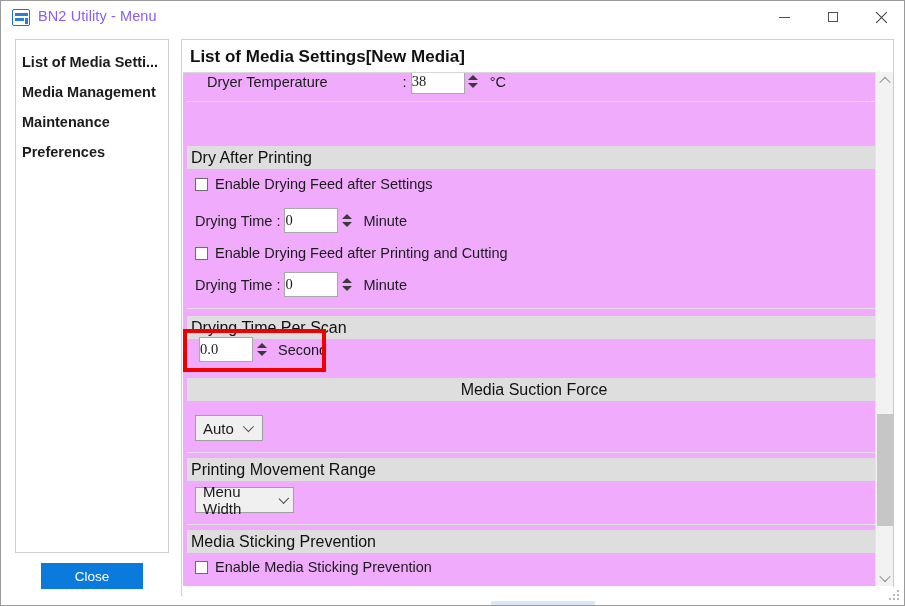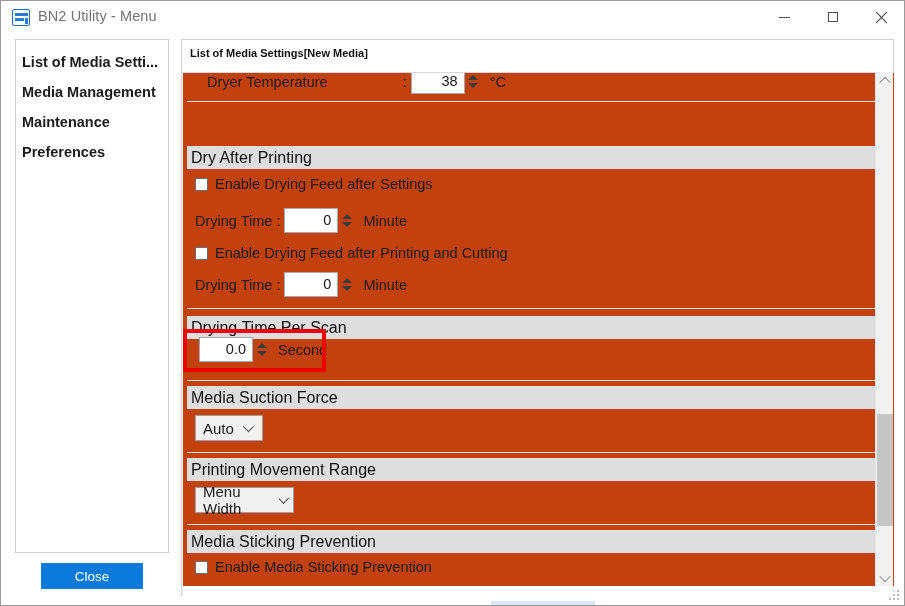--- a/index.html
+++ b/index.html
@@ -55,21 +55,21 @@
     width: 9px; height: 3px; background: #2b7cd3;
   }
   .app-icon .bar3 {
     position: absolute; left: 12px; top: 8px;
     width: 3px; height: 6px; background: #2b7cd3;
   }
   .title-text {
     position: absolute;
     left: 37px; top: 7px;
     font-size: 14.5px;
-    color: #737373;
+    color: #8b5cf6;
     letter-spacing: 0.1px;
   }
   .win-btn {
     position: absolute;
     top: 0;
     width: 47px;
     height: 32px;
     display: flex;
     align-items: center;
     justify-content: center;
@@ -145,32 +145,32 @@
     left: 180px; top: 38px;
     width: 713px;
     height: 557px;
     background: #ffffff;
     border: 1px solid #d0d0d0;
     box-sizing: border-box;
   }
   .content-header {
     position: absolute;
     left: 8px; top: 7px;
-    font-size: 11px;
+    font-size: 17px;
     font-weight: bold;
     color: #111111;
   }
 
   
   .scroll-area {
     position: absolute;
     left: 1px; top: 32px;
     width: 711px;
     height: 514px;
-    background: #c2410c;
+    background: #f0abfc;
     border-top: 1px solid #d8d8d8;
     box-sizing: border-box;
     overflow: hidden;
   }
   .scroll-body {
     position: absolute;
     left: 0; top: 0;
     width: 692px;
     height: 514px;
   }
@@ -216,24 +216,24 @@
     height: 25px;
     margin: 0 4px;
   }
   .spin-field {
     width: 54px;
     border: 1px solid #a8a8a8;
     background: #ffffff;
     box-sizing: border-box;
     font-size: 14.5px;
     color: #1b1b1b;
-    text-align: right;
+    text-align: left;
     padding-right: 6px;
     line-height: 23px;
-    font-family: Liberation Sans, sans-serif;
+    font-family: Liberation Serif, serif;
   }
   .spin-btns {
     width: 15px;
     display: flex;
     flex-direction: column;
     justify-content: center;
     align-items: center;
     gap: 3px;
     margin-left: 1px;
   }
@@ -473,21 +473,21 @@
               <span class="tri-down"></span>
             </span>
           </span>
           <span class="unit">Second</span>
         </div>
 
         <div class="red-box"></div>
 
         <div class="divider" style="top:307px;"></div>
 
-        <div class="group-head" style="top:313px;">Media Suction Force</div>
+        <div class="group-head" style="top:305px;text-align:center;">Media Suction Force</div>
 
         <div class="dropdown" style="left:12px; top:342px; width:68px;">
           <span>Auto</span>
           <span class="chev"></span>
         </div>
 
         <div class="divider" style="top:379px;"></div>
 
         <div class="group-head" style="top:385px;">Printing Movement Range</div>
 

